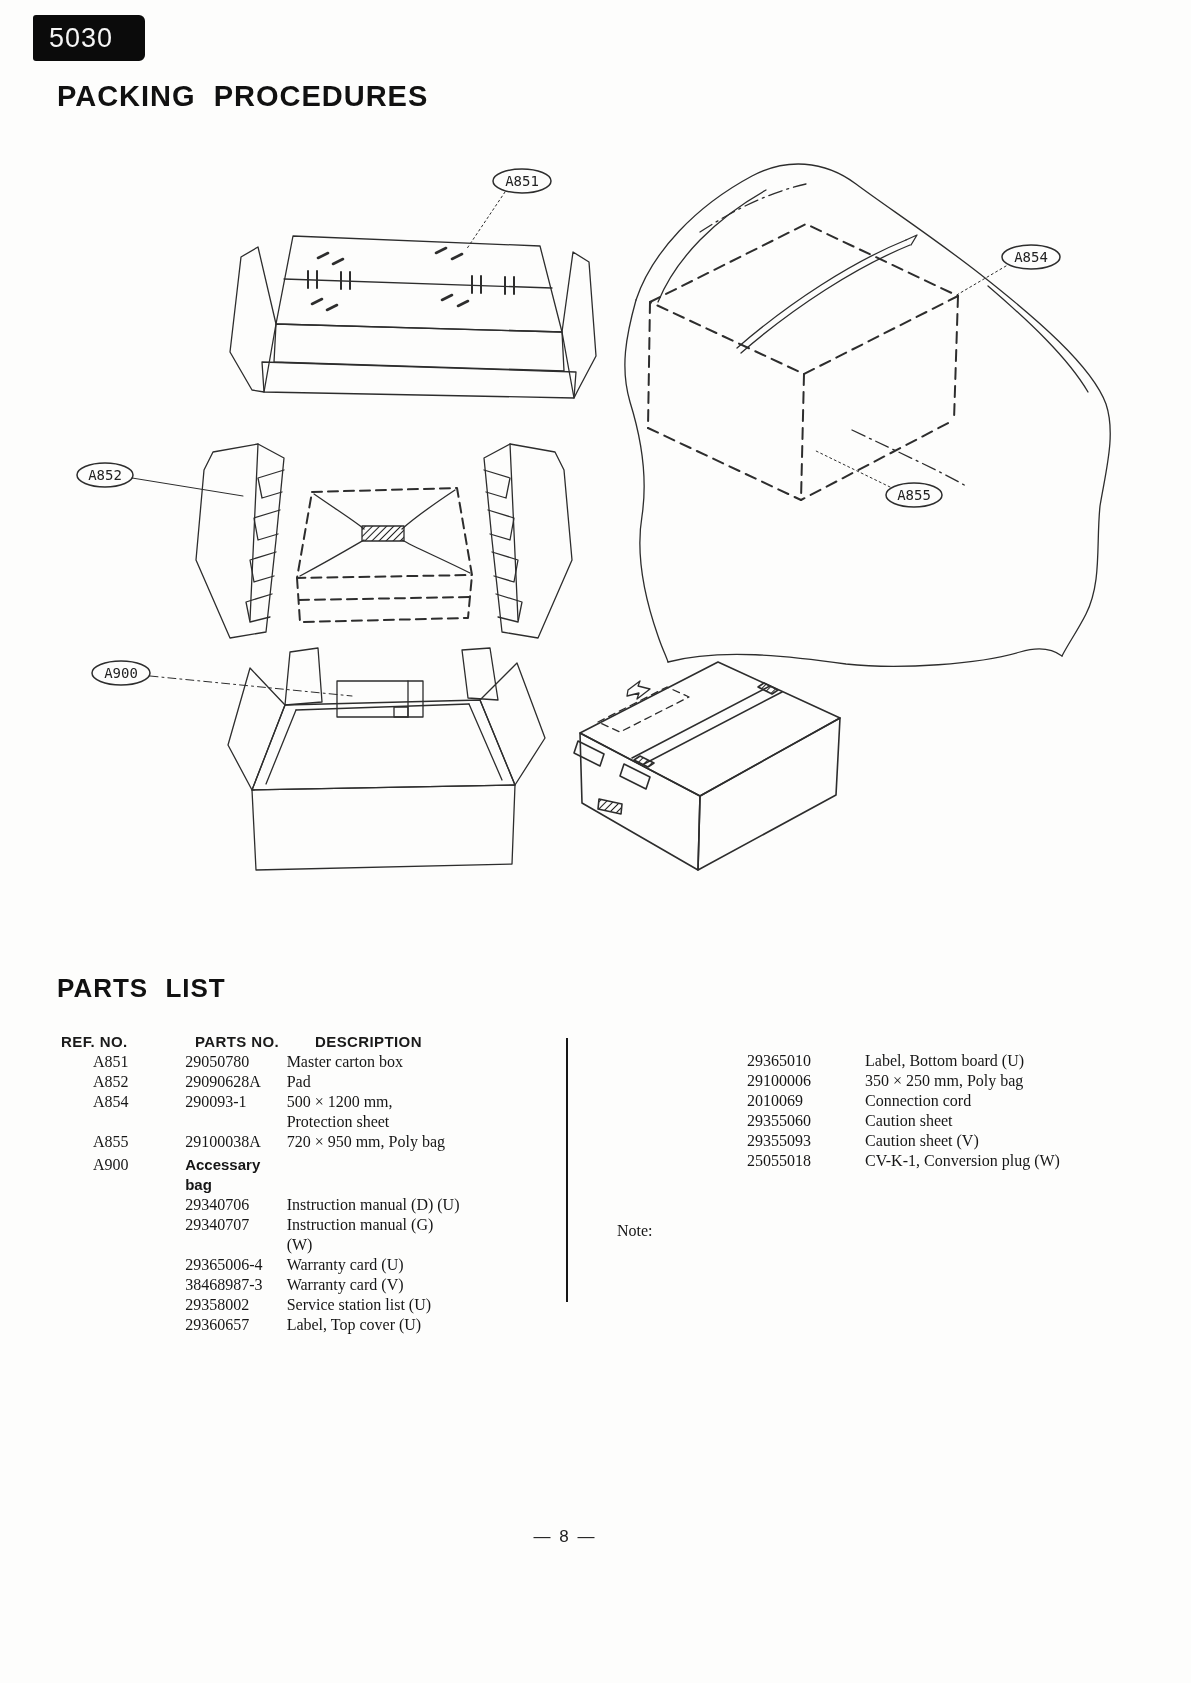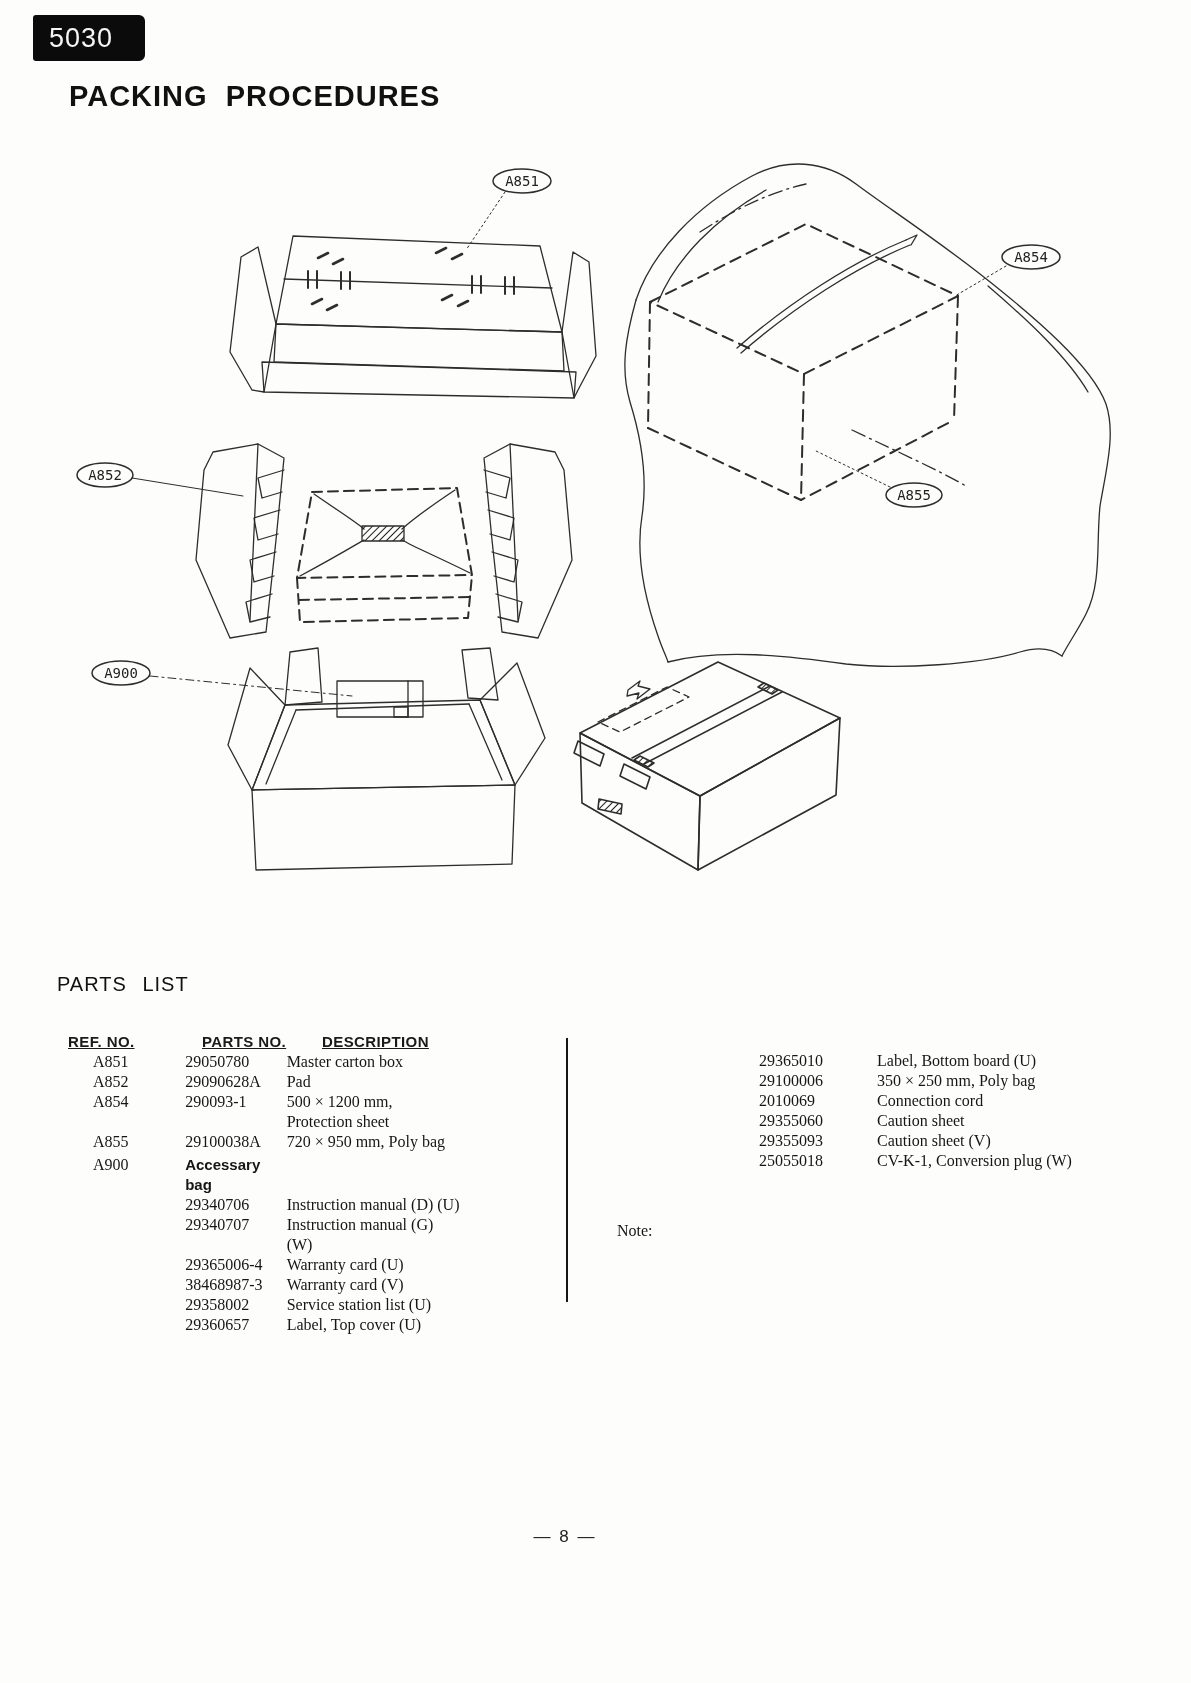--- a/index.html
+++ b/index.html
@@ -4,30 +4,30 @@
 <style>
   html,body{margin:0;padding:0;background:#e8e8e6;}
   .page{position:relative;width:1191px;height:1683px;background:#fdfdfc;overflow:hidden;
         font-family:"Liberation Serif",serif;color:#161616;}
   .abs{position:absolute;}
   .badge{left:33px;top:15px;width:112px;height:46px;background:#0b0b0b;color:#f5f5f5;
          display:flex;align-items:center;padding-left:16px;box-sizing:border-box;
          font-family:"Liberation Sans",sans-serif;font-weight:normal;font-size:27px;
          border-radius:3px 6px 6px 3px;letter-spacing:1px;}
   .h-packing{left:57px;top:80px;font-family:"Liberation Sans",sans-serif;font-weight:bold;
-         font-size:29px;letter-spacing:1px;word-spacing:9px;color:#111;margin-left:12px;}
-  .h-parts{left:57px;top:973px;font-family:"Liberation Sans",sans-serif;font-weight:normal;
-         font-size:20px;letter-spacing:1px;word-spacing:9px;color:#111;}
-  .thead{left:68px;top:1033px;display:flex;font-family:"Liberation Sans",sans-serif;
-         font-weight:bold;font-size:15px;letter-spacing:.4px;color:#1a1a1a;text-decoration:underline;}
+         font-size:29px;letter-spacing:1px;word-spacing:9px;color:#111;}
+  .h-parts{left:57px;top:973px;font-family:"Liberation Sans",sans-serif;font-weight:bold;
+         font-size:26px;letter-spacing:1px;word-spacing:9px;color:#111;}
+  .thead{left:61px;top:1033px;display:flex;font-family:"Liberation Sans",sans-serif;
+         font-weight:bold;font-size:15px;letter-spacing:.4px;color:#1a1a1a;}
   .thead .c1{width:134px;}
   .thead .c2{width:120px;}
   .ptable{display:flex;flex-direction:column;font-size:16px;line-height:20px;}
   .ptable.left{left:68px;top:1052px;width:392px;}
-  .ptable.right{left:747px;top:1051px;width:380px;margin-left:12px;}
+  .ptable.right{left:747px;top:1051px;width:380px;}
   .prow{display:flex;align-items:flex-start;}
   .prow .ref{width:134px;padding-left:25px;box-sizing:border-box;}
   .prow .part{width:120px;}
   .prow .desc{width:205px;}
   .ptable.right .prow .part{width:118px;}
   .ptable.right .prow .desc{width:250px;}
   .prow.acc-row{margin-top:3px;}
   .prow.acc-row .part{font-family:"Liberation Sans",sans-serif;font-weight:bold;font-size:15px;}
   .vrule{left:566px;top:1038px;width:2px;height:264px;background:#161616;}
   .note{left:617px;top:1193px;display:flex;font-size:16px;line-height:20px;margin-top:28px;}

